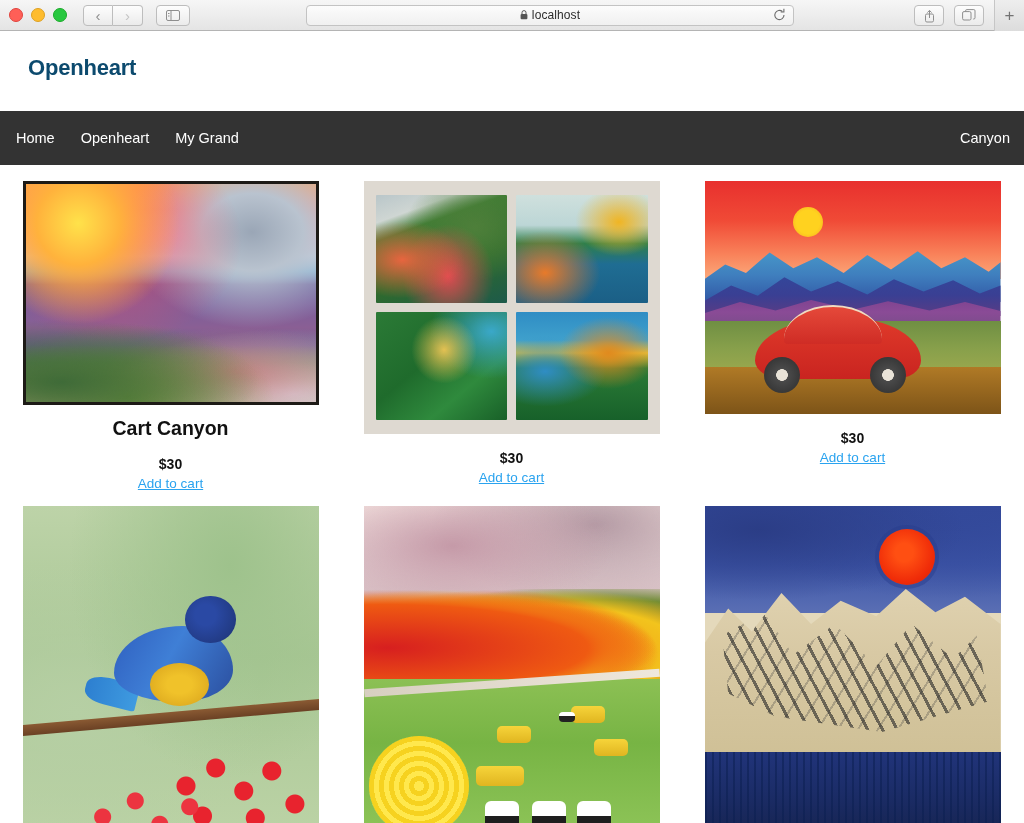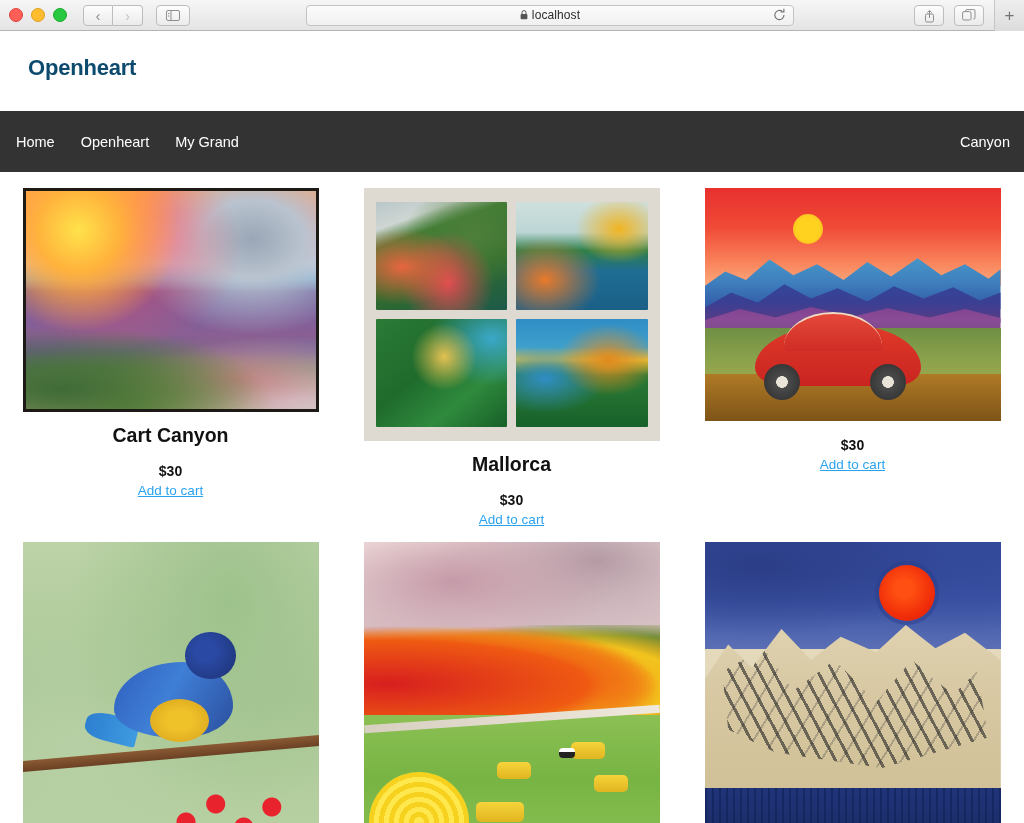--- a/index.html
+++ b/index.html
@@ -79,21 +79,21 @@
     margin: 16px;
     padding: 8px 0 10px 12px;
     font-size: 22px;
     font-weight: bold;
     color: #0c4a6e;
     letter-spacing: -0.2px;
   }
 
   .navbar {
     background: #333333;
-    height: 61px;
+    height: 54px;
     display: flex;
     align-items: center;
     padding: 0 14px 0 16px;
     box-sizing: border-box;
     margin-top: 20px;
   }
   .nav-left { display: flex; gap: 26px; }
   .nav-right { margin-left: auto; }
   .nav-link {
     color: #ffffff;
@@ -502,21 +502,20 @@
 
   <div class="card">
     <div class="card-figure">
       <div class="art art-mallorca">
         <div class="mini mini-1"></div>
         <div class="mini mini-2"></div>
         <div class="mini mini-3"></div>
         <div class="mini mini-4"></div>
       </div>
     </div>
-    <h2 class="card-title">Mallorca</h2>
     <p class="card-price">$30</p>
     <a class="card-link">Add to cart</a>
   </div>
 
   <div class="card">
     <div class="card-figure">
       <div class="art art-car">
         <div class="car-sky"></div>
         <div class="car-sun"></div>
         <div class="car-mtn-back"></div>

